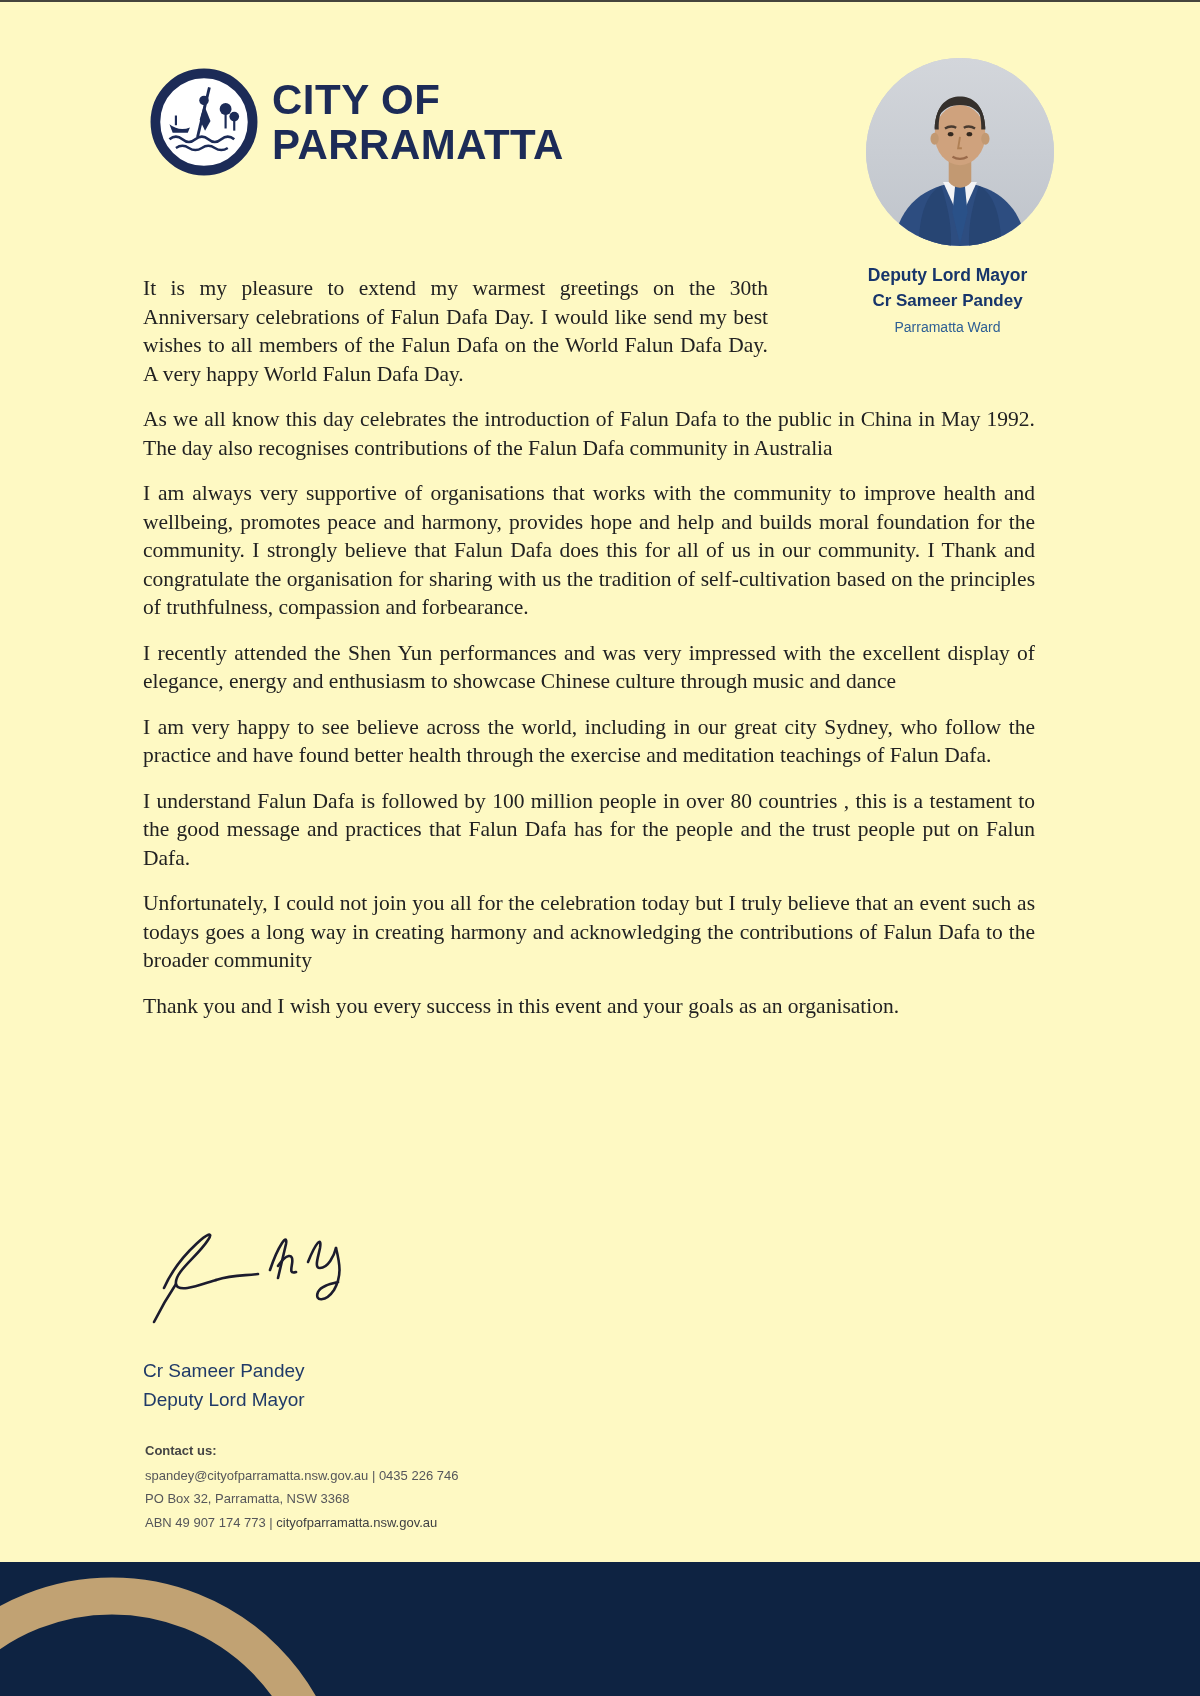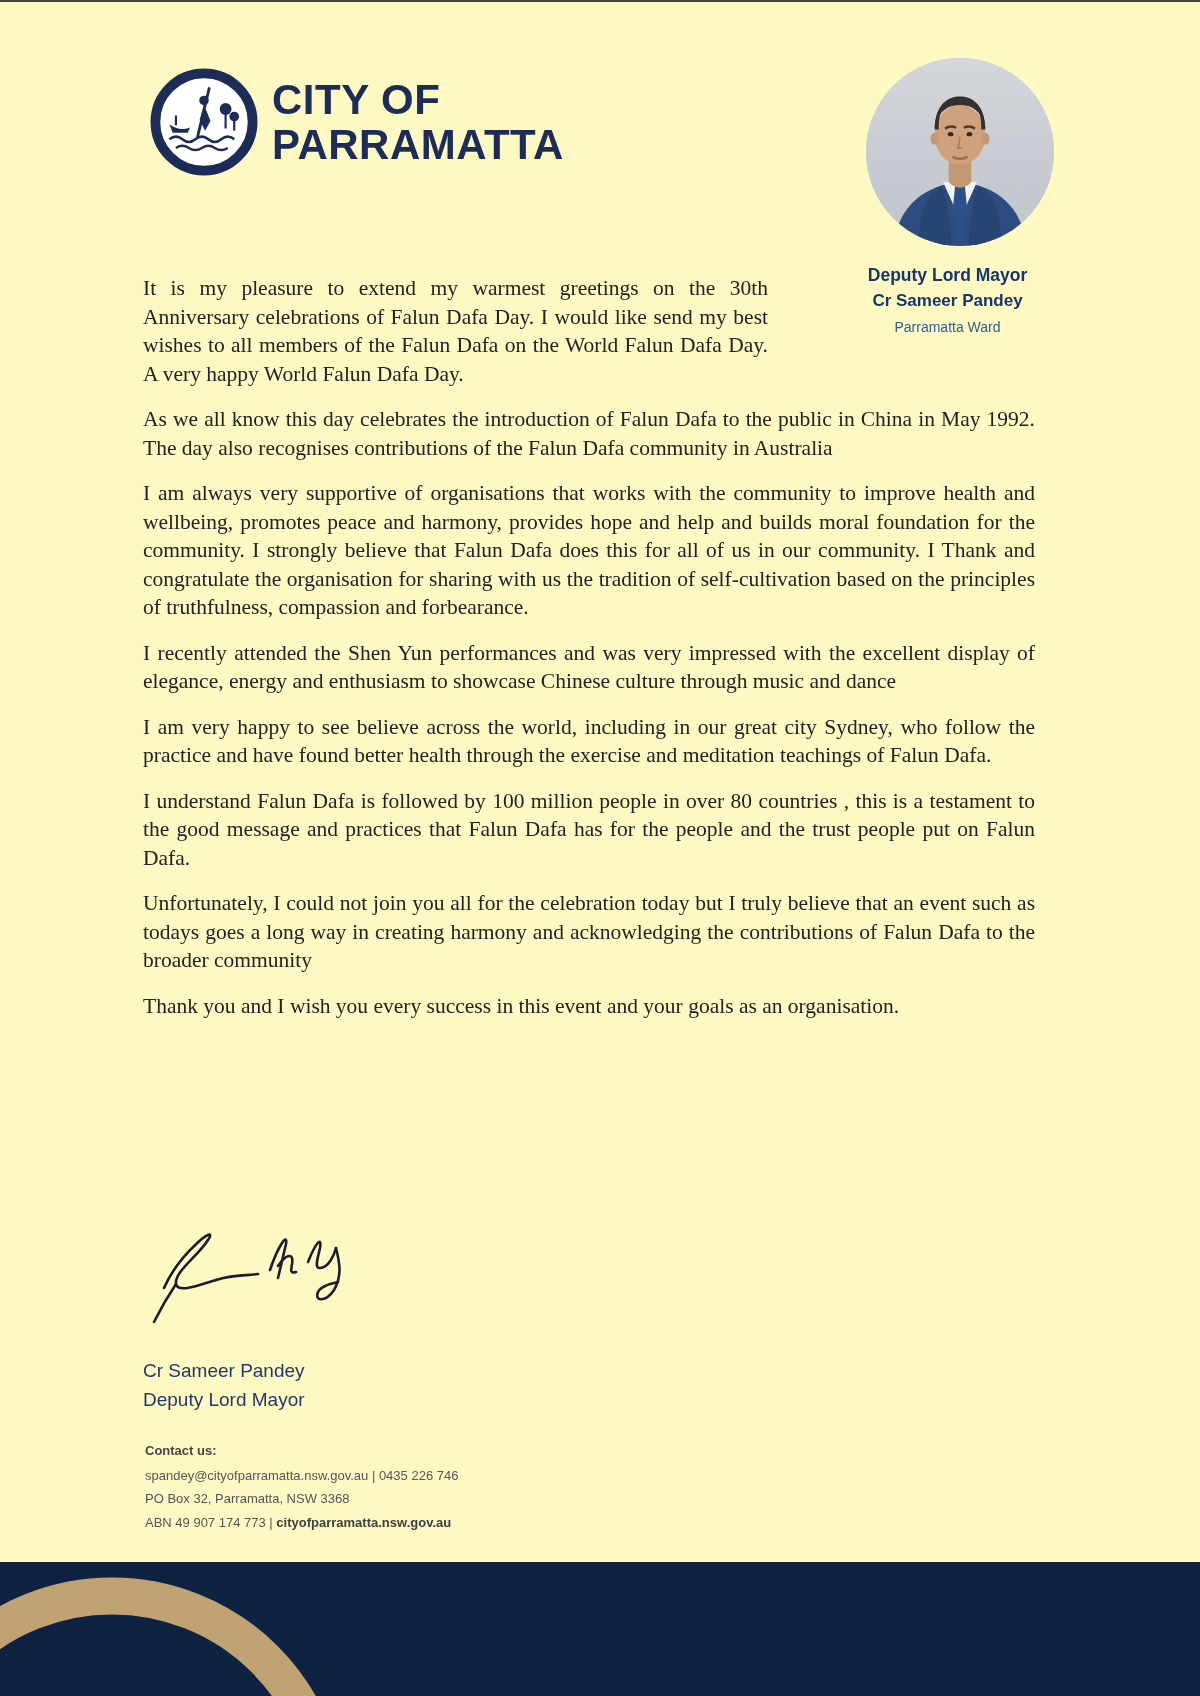--- a/index.html
+++ b/index.html
@@ -55,21 +55,21 @@
   .signoff{
     position:absolute;left:143px;top:1356px;
     font-size:19px;color:#203a68;line-height:29px;
   }
   
   .contact{
     position:absolute;left:145px;top:1430px;
     font-size:13px;color:var(--contact_gray);line-height:23.5px;margin-top:9px;
   }
   .contact .heading{font-weight:bold;color:#454545;margin-bottom:1px;}
-  .contact .bold{font-weight:bold;color:#3f4043;}
+  .contact .bold{font-weight:normal;color:#3f4043;}
   
   .band{
     position:absolute;left:0;top:1562px;width:1200px;height:134px;
     background:var(--band_navy);overflow:hidden;
   }
   .band svg{display:block;width:1200px;height:134px;}
 </style>
 </head>
 <body>
 

